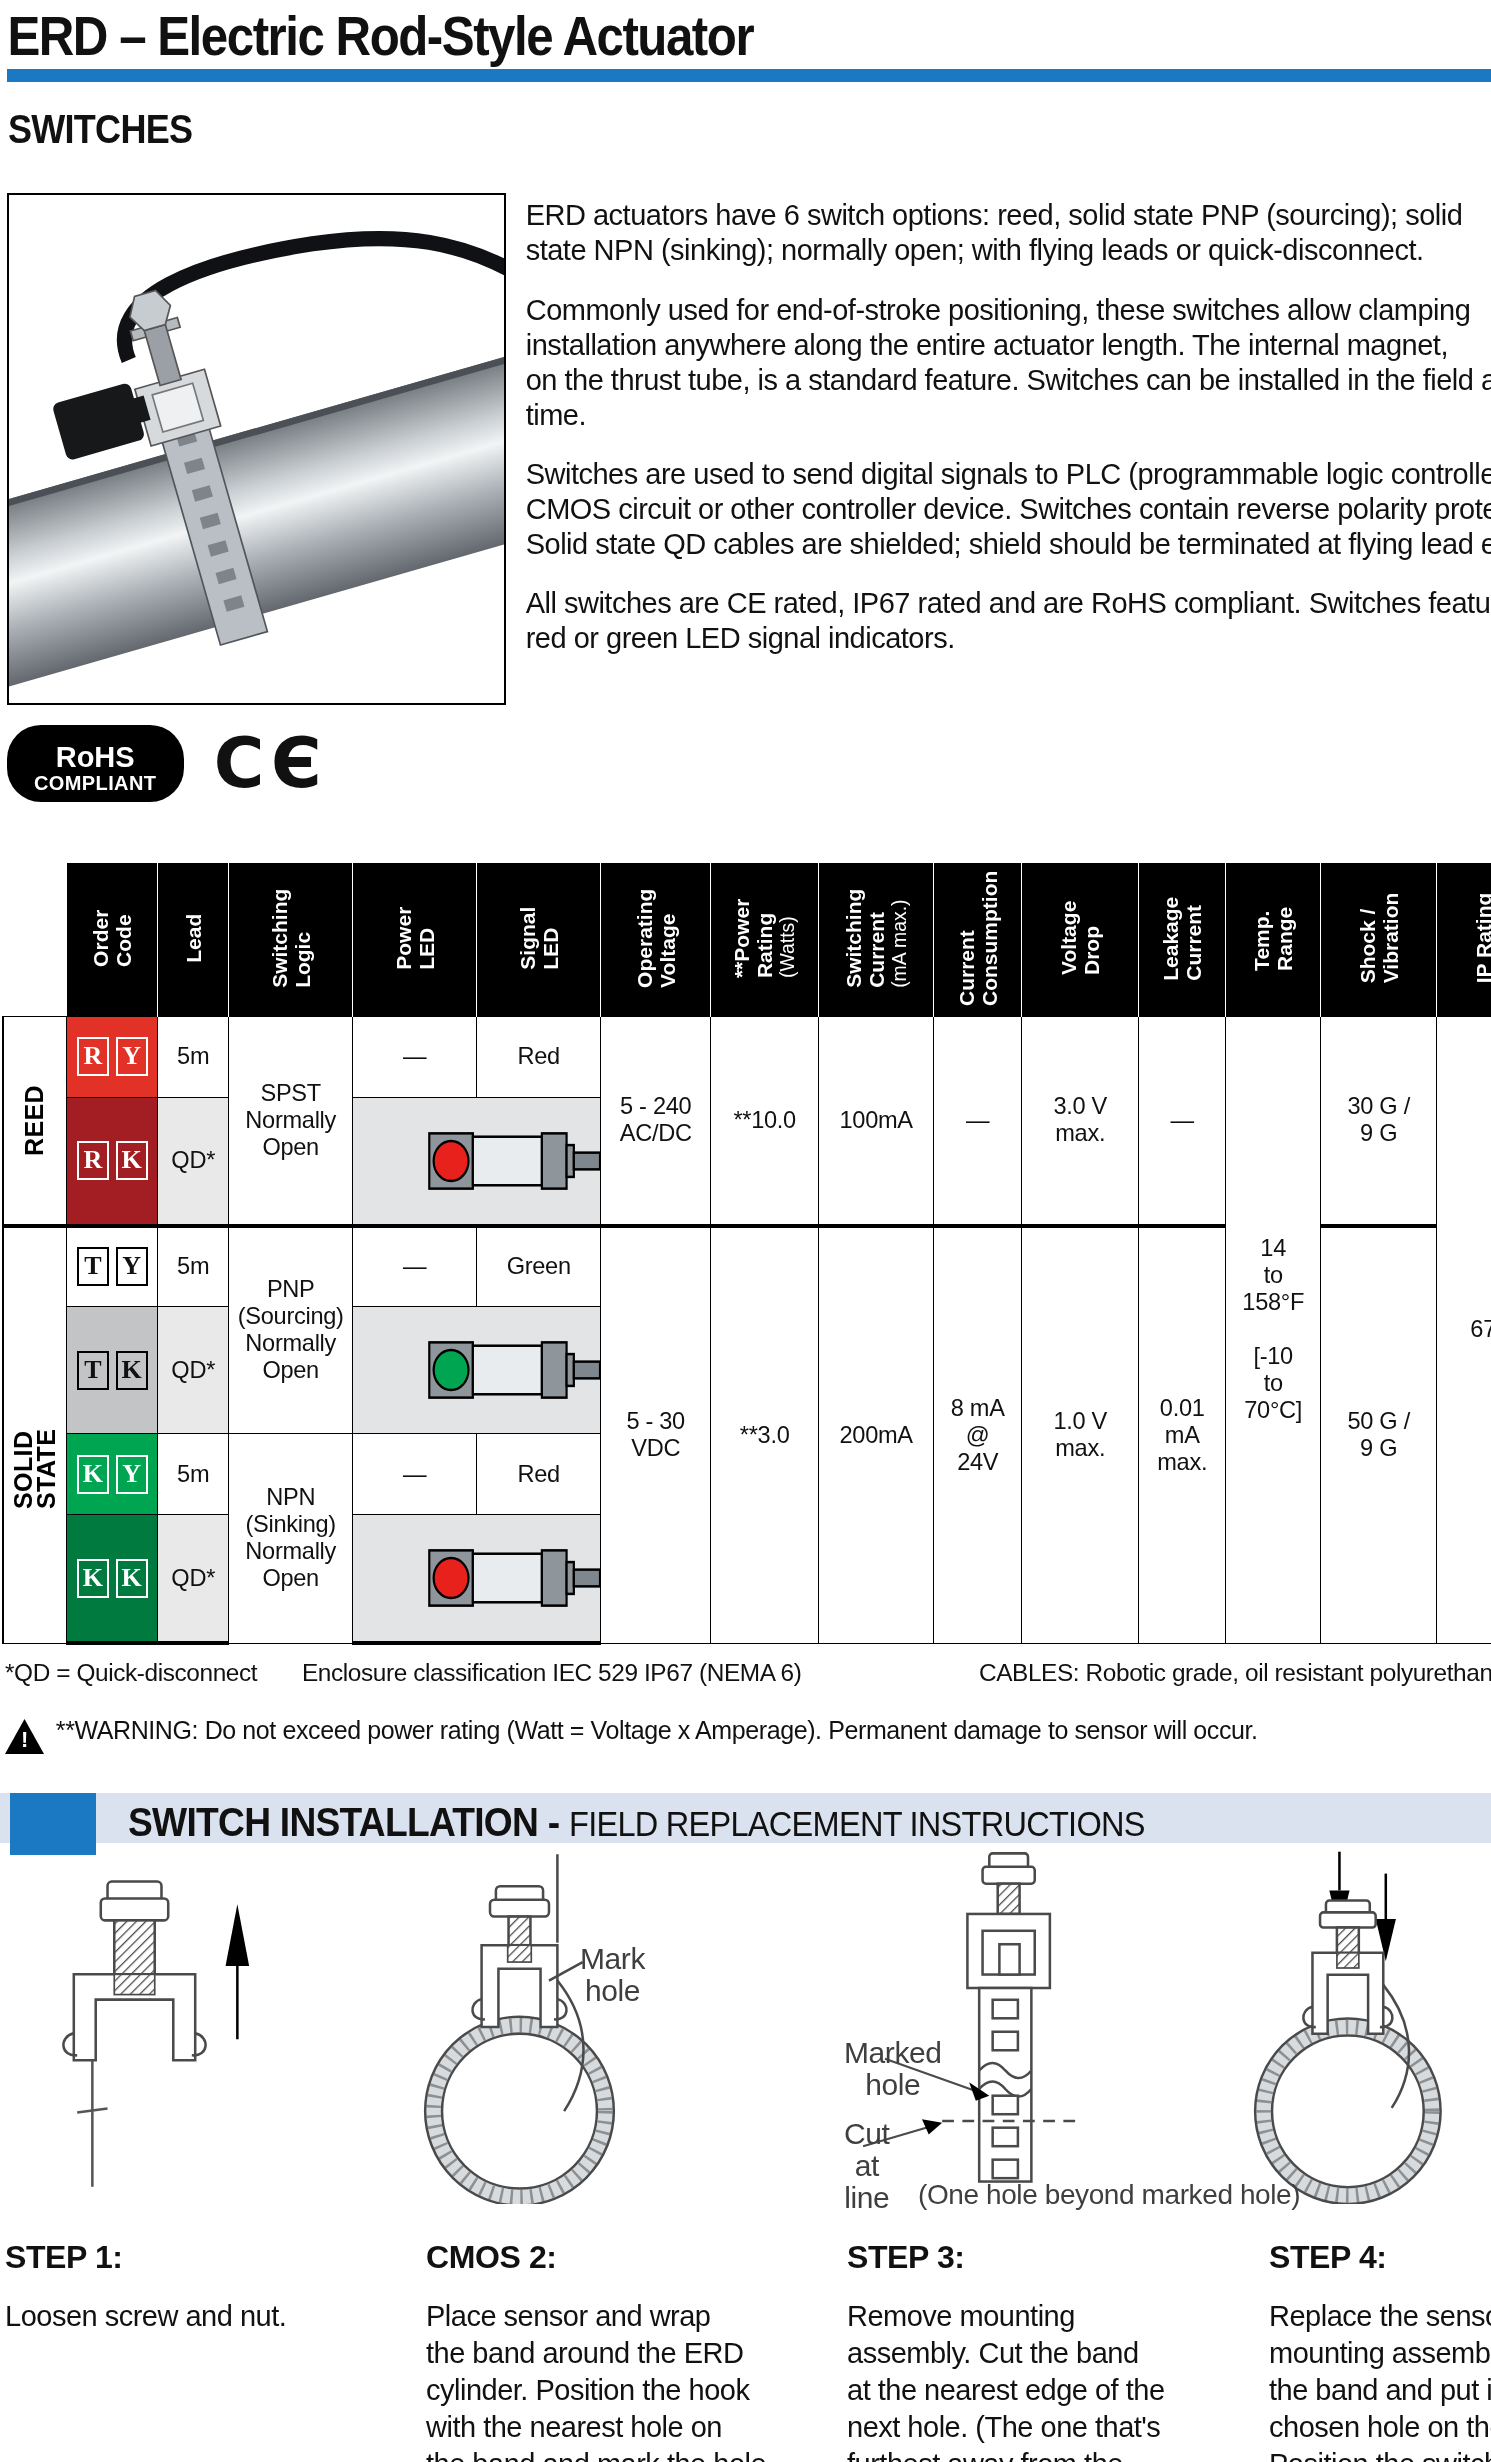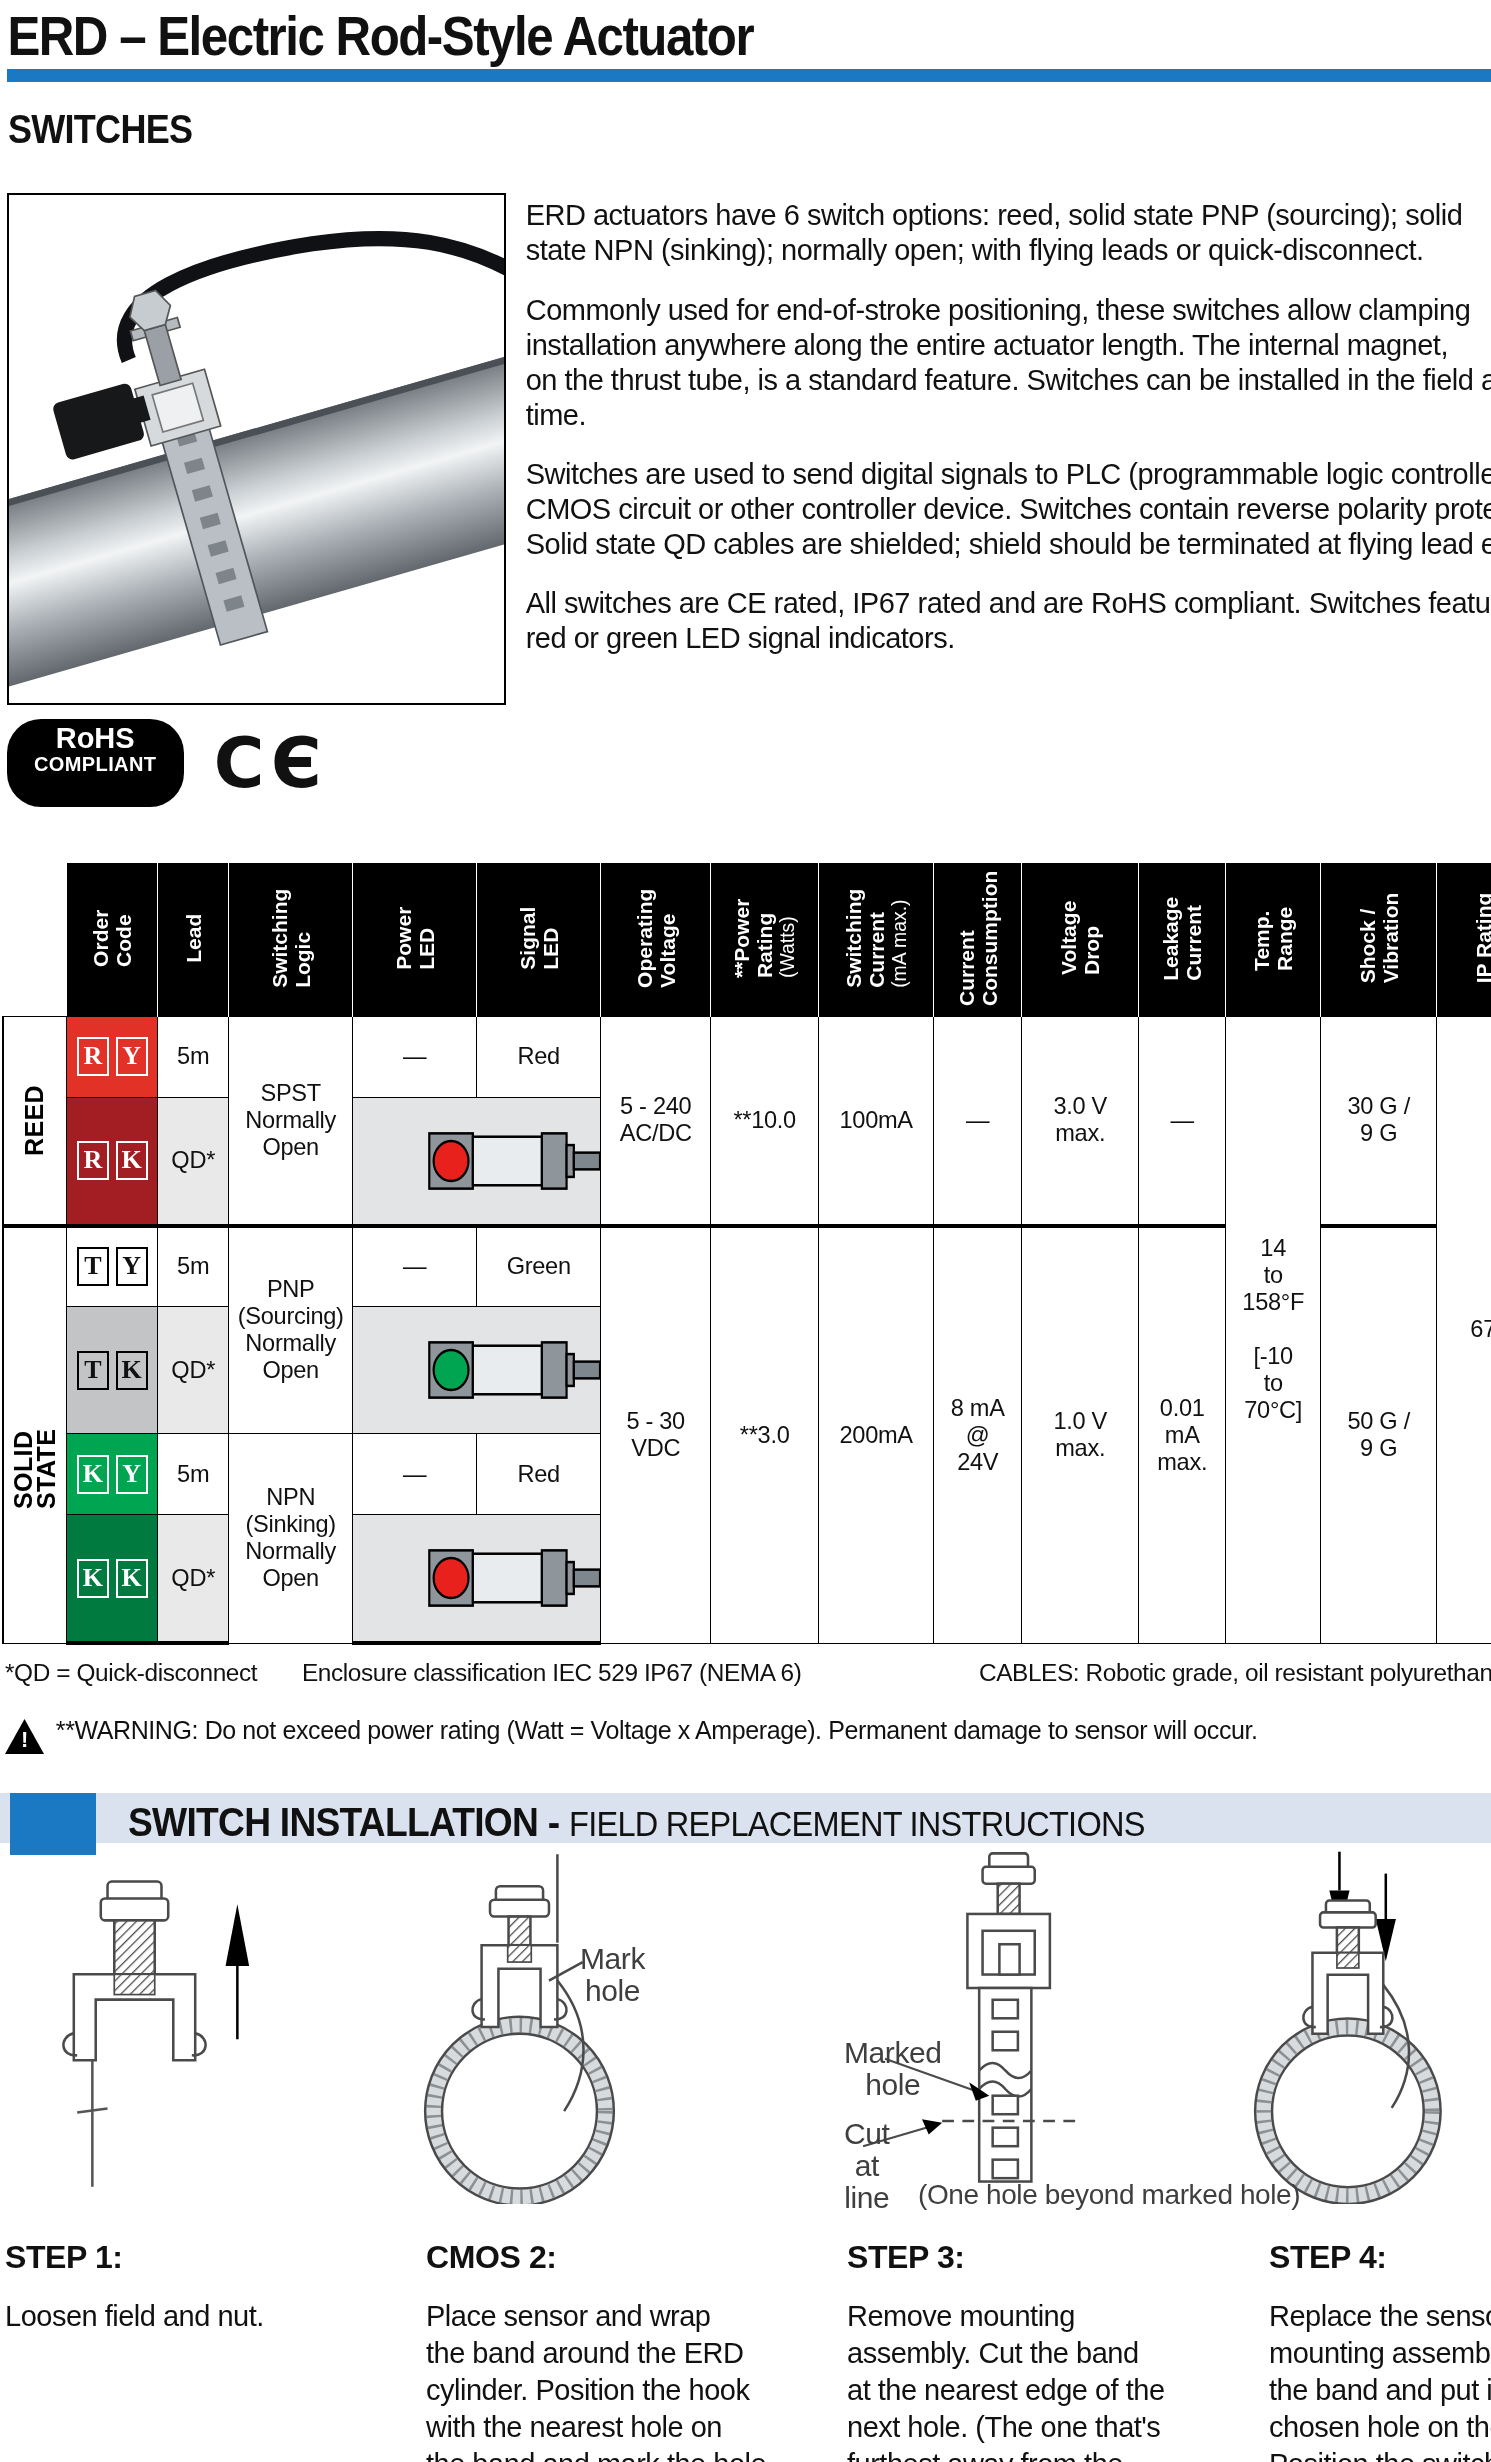--- a/index.html
+++ b/index.html
@@ -18,21 +18,21 @@
     font-size:40px; font-weight:bold; letter-spacing:-0.8px;
     transform:scaleX(0.9); transform-origin:0 0; margin:25px 0 0 8.4px; line-height:44px;
   }
   
   .content-row { display:flex; margin-top:42px; padding-left:6.7px; }
   .photo-box { width:499px; height:512px; border:2.5px solid #000; flex:none; background:#fff; overflow:hidden; }
   .intro { margin-left:20px; padding-top:5px; font-size:29px; line-height:35px; letter-spacing:-0.5px; }
   .intro p { white-space:pre; margin-bottom:24.4px; }
   
   .badge-row { display:flex; align-items:center; margin:20px 0 0 6.7px; height:76px; }
-  .rohs-pill { background:#000; color:#fff; border-radius:34px; width:177px; height:88px; text-align:center; padding-top:4px; }
+  .rohs-pill { background:#000; color:#fff; border-radius:34px; width:177px; height:77px; text-align:center; padding-top:17px; }
   .rohs-line1 { font-size:29px; font-weight:bold; line-height:30px; }
   .rohs-line2 { font-size:20px; font-weight:bold; letter-spacing:0.4px; line-height:23.6px; }
   .ce-mark { font-size:69px; font-weight:bold; margin-left:30px; letter-spacing:6.7px; font-family:"DejaVu Sans", sans-serif; }
   
   .spec-table { border-collapse:collapse; table-layout:fixed; width:1526px; margin:62px 0 0 1.7px; }
   .spec-table th { padding:0; }
   th.hblack { background:#000; height:153px; position:relative; }
   th.hblack + th.hblack { border-left:1.7px solid #fff; }
   th.corner { background:#fff; }
   .vwrap { position:absolute; inset:0; display:flex; align-items:center; justify-content:center; }
@@ -468,21 +468,21 @@
 hole</div>
   <div class="fig-label lbl-cut">Cut
 at
 line</div>
   <div class="fig-label lbl-caption">(One hole beyond marked hole)</div>
 </div>
 
 <div class="steps">
   <div class="step step1">
     <h3>STEP 1:</h3>
-    <div class="body">Loosen field and nut.</div>
+    <div class="body">Loosen screw and nut.</div>
   </div>
   <div class="step step2">
     <h3>CMOS 2:</h3>
     <div class="body">Place sensor and wrap
 the band around the ERD
 cylinder. Position the hook
 with the nearest hole on
 the band and mark the hole
 with a permanent marker.</div>
   </div>

